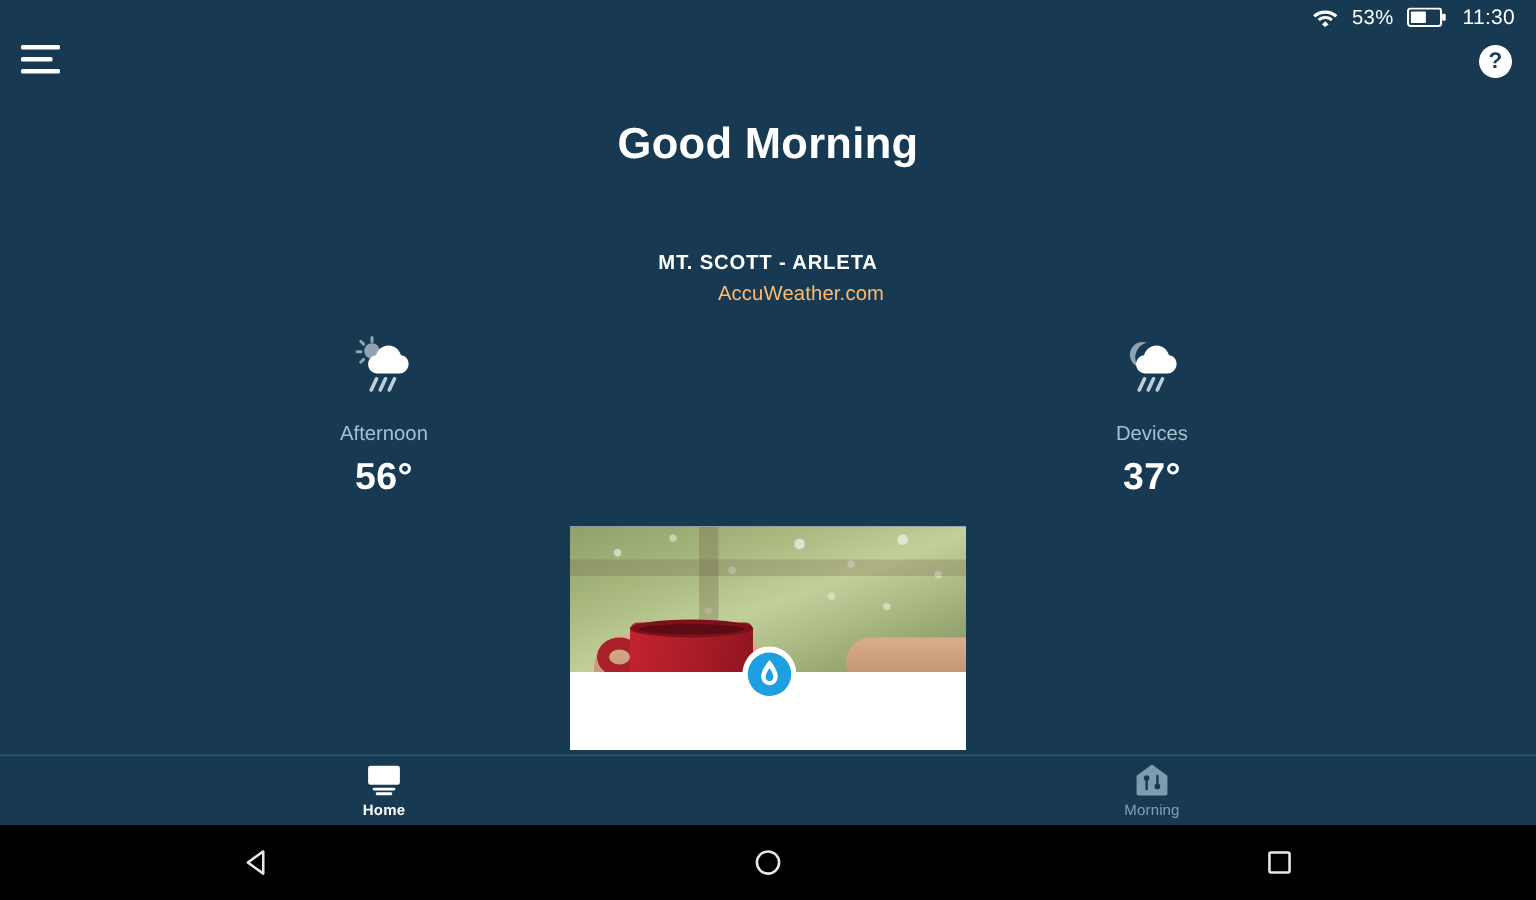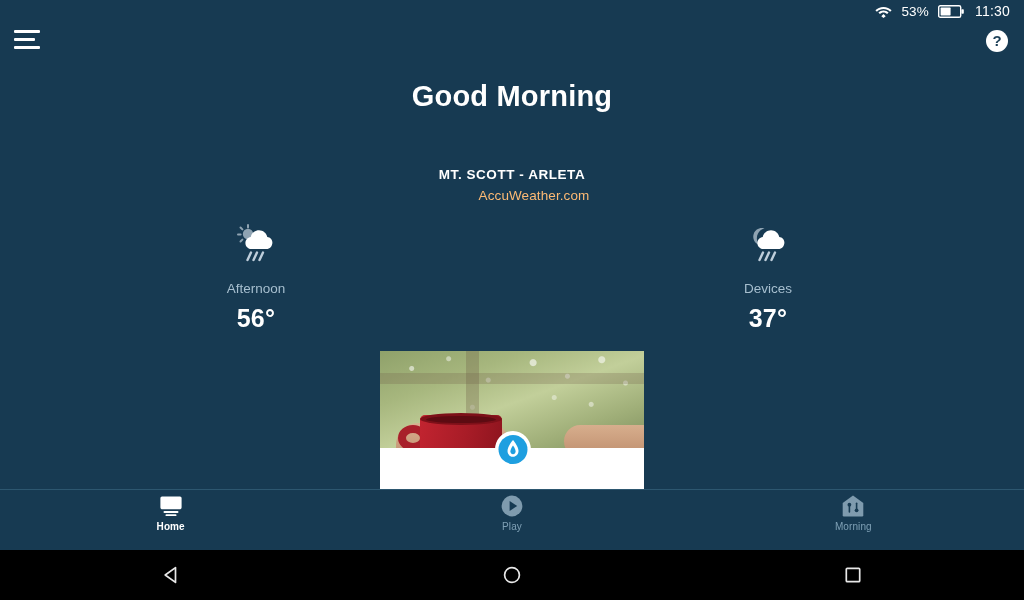--- a/index.html
+++ b/index.html
@@ -220,21 +220,21 @@
   #promo-white {
     position: absolute;
     left: 0; top: 97px;
     width: 264px; height: 52px;
     background: #ffffff;
   }
 
   
   #app-nav {
     position: absolute;
-    left: 0; top: 489px;
+    left: 0; top: 503px;
     width: 1024px; height: 47px;
     background: #173a52;
     border-top: 1px solid #2d5770;
     box-sizing: border-box;
     display: flex;
     z-index: 20;
   }
   .nav-item {
     flex: 1 1 0;
     display: flex;
@@ -385,29 +385,20 @@
         <svg width="26" height="22" viewBox="0 0 26 22">
           <path d="M4 1.5 H22 A1.6 1.6 0 0 1 23.6 3.1 V12.6 A1.6 1.6 0 0 1 22 14.2 H4 A1.6 1.6 0 0 1 2.4 12.6 V3.1 A1.6 1.6 0 0 1 4 1.5 Z" fill="#ffffff"></path>
           <rect x="5.5" y="16.1" width="15" height="1.9" rx=".9" fill="#ffffff"></rect>
           <rect x="7.5" y="19.2" width="11" height="1.9" rx=".9" fill="#ffffff"></rect>
         </svg>
       </div>
       <div class="nav-label">Home</div>
     </div>
 
 
-    <div class="nav-item">
-      <div class="nav-icon">
-        <svg width="24" height="24" viewBox="0 0 24 24">
-          <circle cx="12" cy="12" r="10.4" fill="#7f9bae"></circle>
-          <path d="M9.6 7.1 L17.2 12 L9.6 16.9 Z" fill="#173a52"></path>
-        </svg>
-      </div>
-      <div class="nav-label">Play</div>
-    </div>
 
     <div class="nav-item">
       <div class="nav-icon">
         <svg width="24" height="24" viewBox="0 0 24 24">
           <path d="M12 1.6 L22.3 9.1 V21.2 A1.2 1.2 0 0 1 21.1 22.4 H2.9 A1.2 1.2 0 0 1 1.7 21.2 V9.1 Z" fill="#7f9bae"></path>
           <g fill="#173a52">
             <circle cx="8.4" cy="10.7" r="1.9"></circle>
             <rect x="7.6" y="11.8" width="1.6" height="7" rx=".8"></rect>
             <circle cx="15.6" cy="16.3" r="1.9"></circle>
             <rect x="14.8" y="8.5" width="1.6" height="7" rx=".8"></rect>

